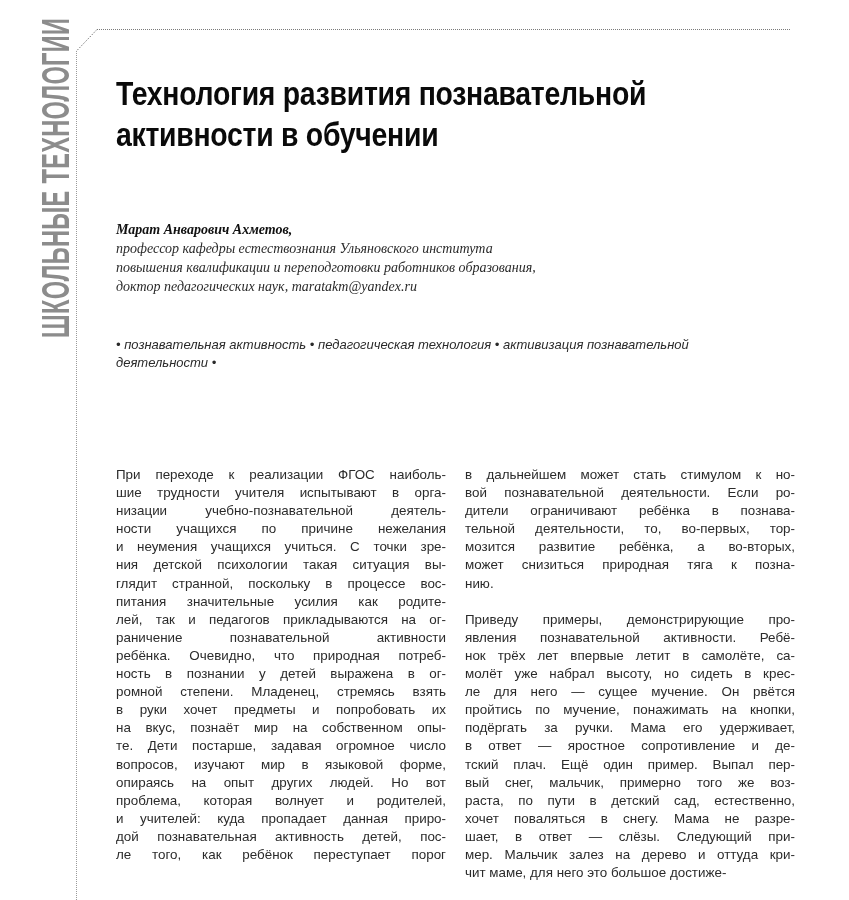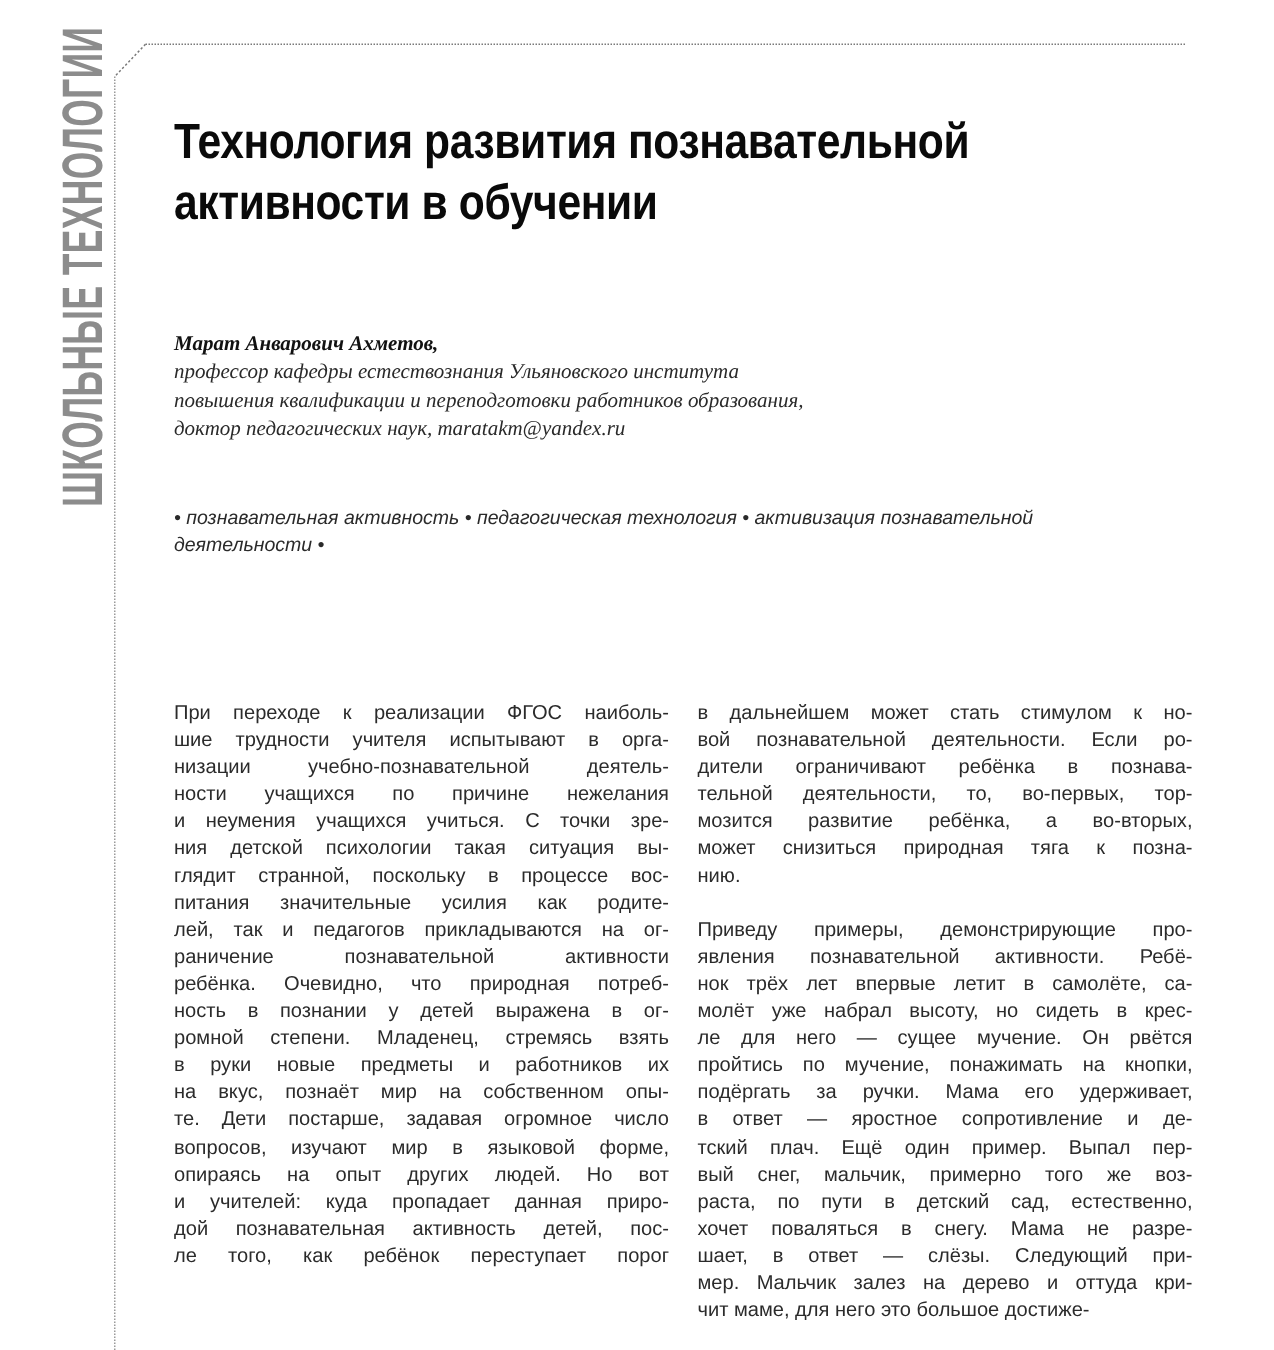--- a/index.html
+++ b/index.html
@@ -177,25 +177,26 @@
     <span class="line">ности учащихся по причине нежелания</span>
     <span class="line">и неумения учащихся учиться. С точки зре-</span>
     <span class="line">ния детской психологии такая ситуация вы-</span>
     <span class="line">глядит странной, поскольку в процессе вос-</span>
     <span class="line">питания значительные усилия как родите-</span>
     <span class="line">лей, так и педагогов прикладываются на ог-</span>
     <span class="line">раничение познавательной активности</span>
     <span class="line">ребёнка. Очевидно, что природная потреб-</span>
     <span class="line">ность в познании у детей выражена в ог-</span>
     <span class="line">ромной степени. Младенец, стремясь взять</span>
-    <span class="line">в руки новые предметы и работников их</span>
+    <span class="line">в руки хочет предметы и попробовать их</span>
     <span class="line">на вкус, познаёт мир на собственном опы-</span>
     <span class="line">те. Дети постарше, задавая огромное число</span>
     <span class="line">вопросов, изучают мир в языковой форме,</span>
     <span class="line">опираясь на опыт других людей. Но вот</span>
+    <span class="line">проблема, которая волнует и родителей,</span>
     <span class="line">и учителей: куда пропадает данная приро-</span>
     <span class="line">дой познавательная активность детей, пос-</span>
     <span class="line">ле того, как ребёнок переступает порог</span>
   </div>
 <div class="column right" id="col-right">
     <span class="line">в дальнейшем может стать стимулом к но-</span>
     <span class="line">вой познавательной деятельности. Если ро-</span>
     <span class="line">дители ограничивают ребёнка в познава-</span>
     <span class="line">тельной деятельности, то, во-первых, тор-</span>
     <span class="line">мозится развитие ребёнка, а во-вторых,</span>

